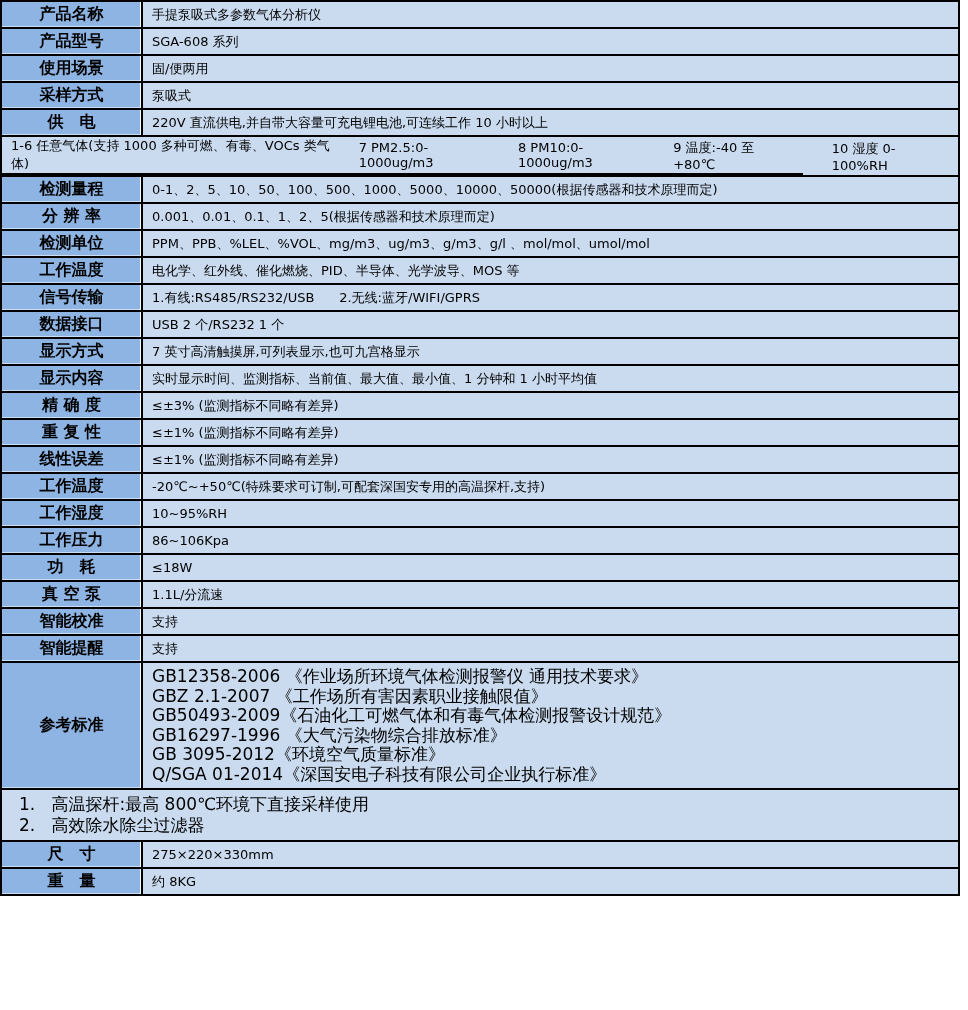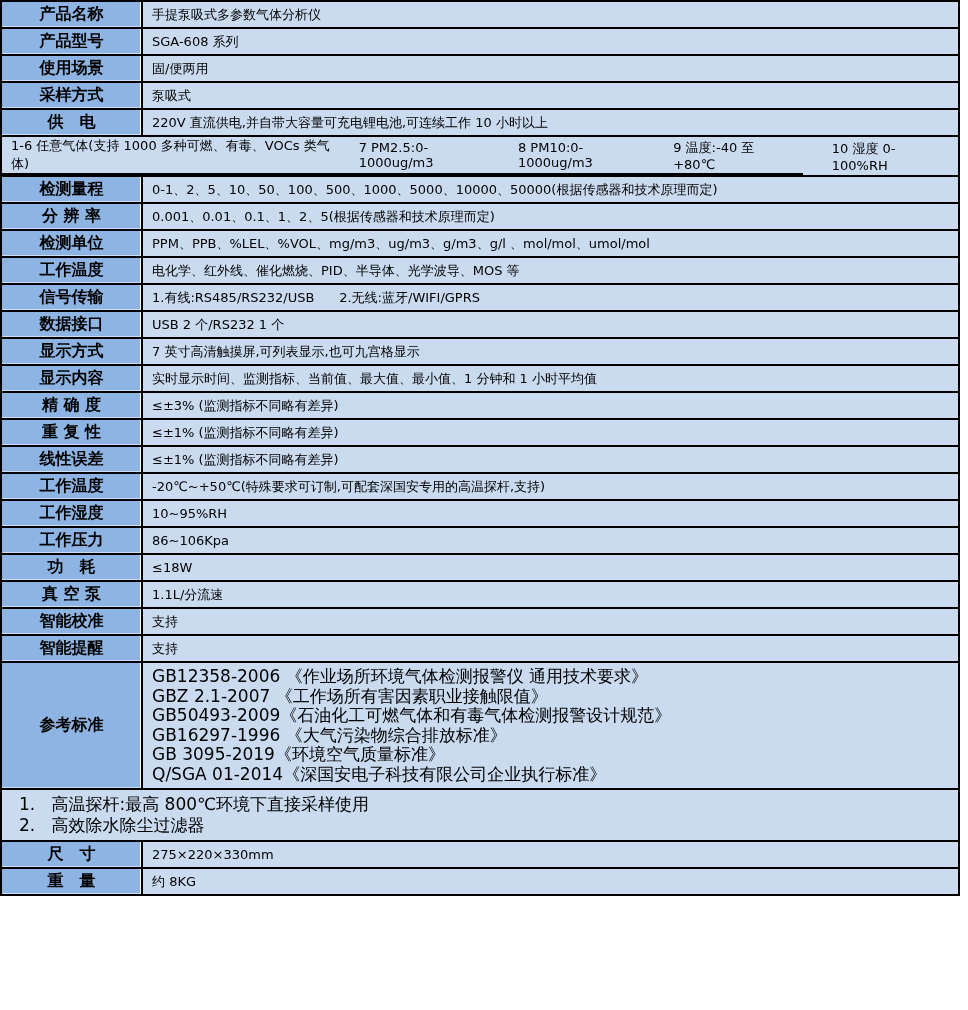--- a/index.html
+++ b/index.html
@@ -173,21 +173,21 @@
     <div class="value-cell">支持</div>
   </div>
 
   <div class="row">
     <div class="label-cell">参考标准</div>
     <div class="lines-cell standards">
       <div class="line">GB12358-2006 《作业场所环境气体检测报警仪 通用技术要求》</div>
       <div class="line">GBZ 2.1-2007 《工作场所有害因素职业接触限值》</div>
       <div class="line">GB50493-2009《石油化工可燃气体和有毒气体检测报警设计规范》</div>
       <div class="line">GB16297-1996 《大气污染物综合排放标准》</div>
-      <div class="line">GB 3095-2019《环境空气质量标准》</div>
+      <div class="line">GB 3095-2012《环境空气质量标准》</div>
       <div class="line">Q/SGA 01-2014《深国安电子科技有限公司企业执行标准》</div>
     </div>
   </div>
 
   <div class="row">
     <div class="lines-cell options">
       <div class="line">1.   高温探杆:最高 800℃环境下直接采样使用</div>
       <div class="line">2.   高效除水除尘过滤器</div>
     </div>
   </div>

